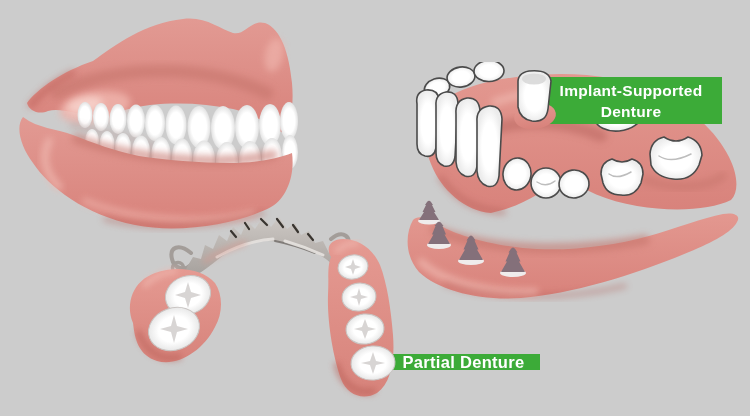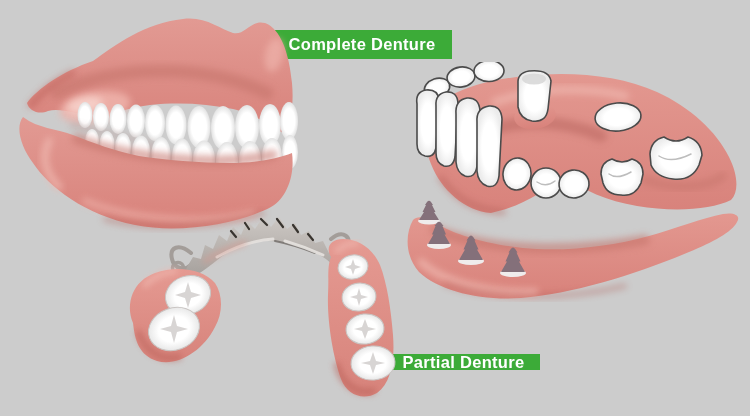--- a/index.html
+++ b/index.html
@@ -96,21 +96,21 @@
       <ellipse class="toothOut" cx="169" cy="122" rx="15" ry="14" transform="rotate(-8 169 122)"></ellipse>
       <ellipse class="toothOut" cx="213" cy="55" rx="23" ry="14" transform="rotate(-5 213 55)"></ellipse>
       <path class="toothOut" d="M196 112 Q196 100 207 97 Q217 103 227 97 Q238 100 238 112 L236 121 Q230 135 216 133 Q202 133 198 121 Z"></path>
       <path class="toothOut" d="M245 92 Q246 78 259 75 Q271 83 283 75 Q296 79 297 93 L294 103 Q287 119 268 117 Q251 115 246 103 Z"></path>
       <path class="soft" stroke="#bdbdbd" stroke-width="1.5" d="M204 112 Q212 118 226 110"></path>
       <path class="soft" stroke="#bdbdbd" stroke-width="1.5" d="M254 94 Q266 102 286 92"></path>
       <path class="soft" stroke="#bdbdbd" stroke-width="1.5" d="M132 120 Q141 126 150 119"></path>
     </g>
   </svg>
 
-  <div id="label-complete" class="caption">Complete Denture</div>
+  <div id="label-implant" class="caption">Implant-Supported Denture</div>
   <div id="label-partial" class="caption">Partial Denture</div>
 
   <svg id="svg-complete" class="illus z-front" viewBox="0 0 285 230">
     <defs>
       <radialGradient id="tgA">
           <stop offset="0.65" stop-color="#ffffff"></stop>
           <stop offset="1" stop-color="#e2e2e2"></stop>
         </radialGradient>
       <linearGradient id="gumGradA" x1="0" y1="0" x2="0" y2="1">
         <stop offset="0" stop-color="#e29a93"></stop>

